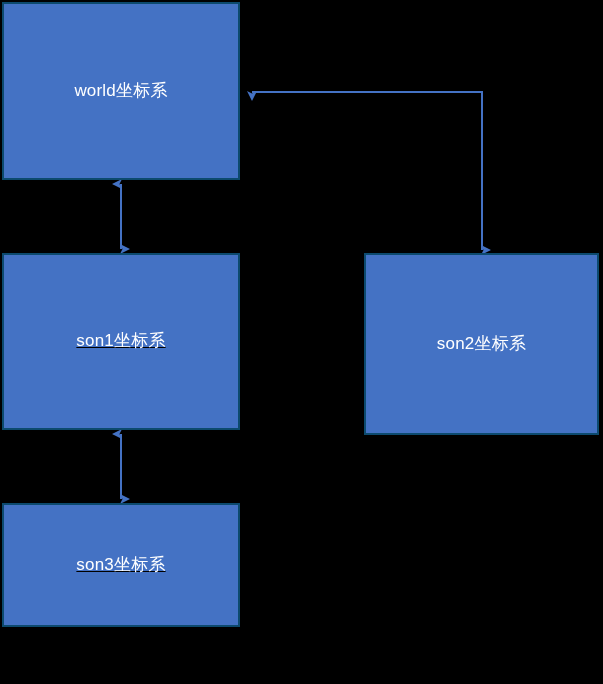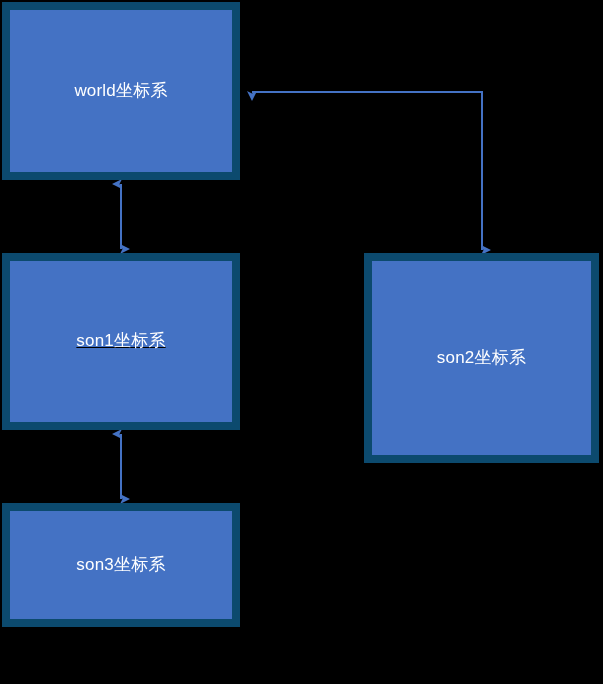--- a/index.html
+++ b/index.html
@@ -12,21 +12,21 @@
     width: 603px;
     height: 684px;
     background: #000000;
     overflow: hidden;
     font-family: "Liberation Sans", "DejaVu Sans", sans-serif;
   }
   .node {
     position: absolute;
     box-sizing: border-box;
     background: #4472C4;
-    border: 8px solid #0c4a6e;
+    border: 2px solid #0c4a6e;
     display: flex;
     align-items: center;
     justify-content: center;
   }
   .node-label {
     color: #FFFFFF;
     font-size: 17px;
     line-height: 1.2;
     letter-spacing: 0.2px;
     white-space: nowrap;
@@ -35,22 +35,22 @@
   .connector-layer {
     position: absolute;
     left: 0;
     top: 0;
     width: 603px;
     height: 684px;
     pointer-events: none;
   }
   .node-world  { left: 2px;   top: 2px;   width: 238px; height: 178px; }
   .node-son1   { left: 2px;   top: 253px; width: 238px; height: 177px; text-decoration: underline; }
-  .node-son2   { left: 364px; top: 253px; width: 235px; height: 210px; }
-  .node-son3   { left: 2px;   top: 503px; width: 238px; height: 124px; }
+  .node-son2   { left: 364px; top: 253px; width: 235px; height: 182px; }
+  .node-son3   { left: 2px;   top: 503px; width: 238px; height: 124px; text-decoration: underline; }
 </style>
 </head>
 <body>
 
 <div id="canvas">
 
   <svg class="connector-layer" viewBox="0 0 603 684" width="603" height="684" xmlns="http://www.w3.org/2000/svg">
     <defs>
       <marker id="arrow-up" markerWidth="10" markerHeight="10" refX="5" refY="9" orient="auto" markerUnits="userSpaceOnUse">
         <path d="M5,0 L10,10 L5,7.5 L0,10 Z" fill="#4472C4"></path>

